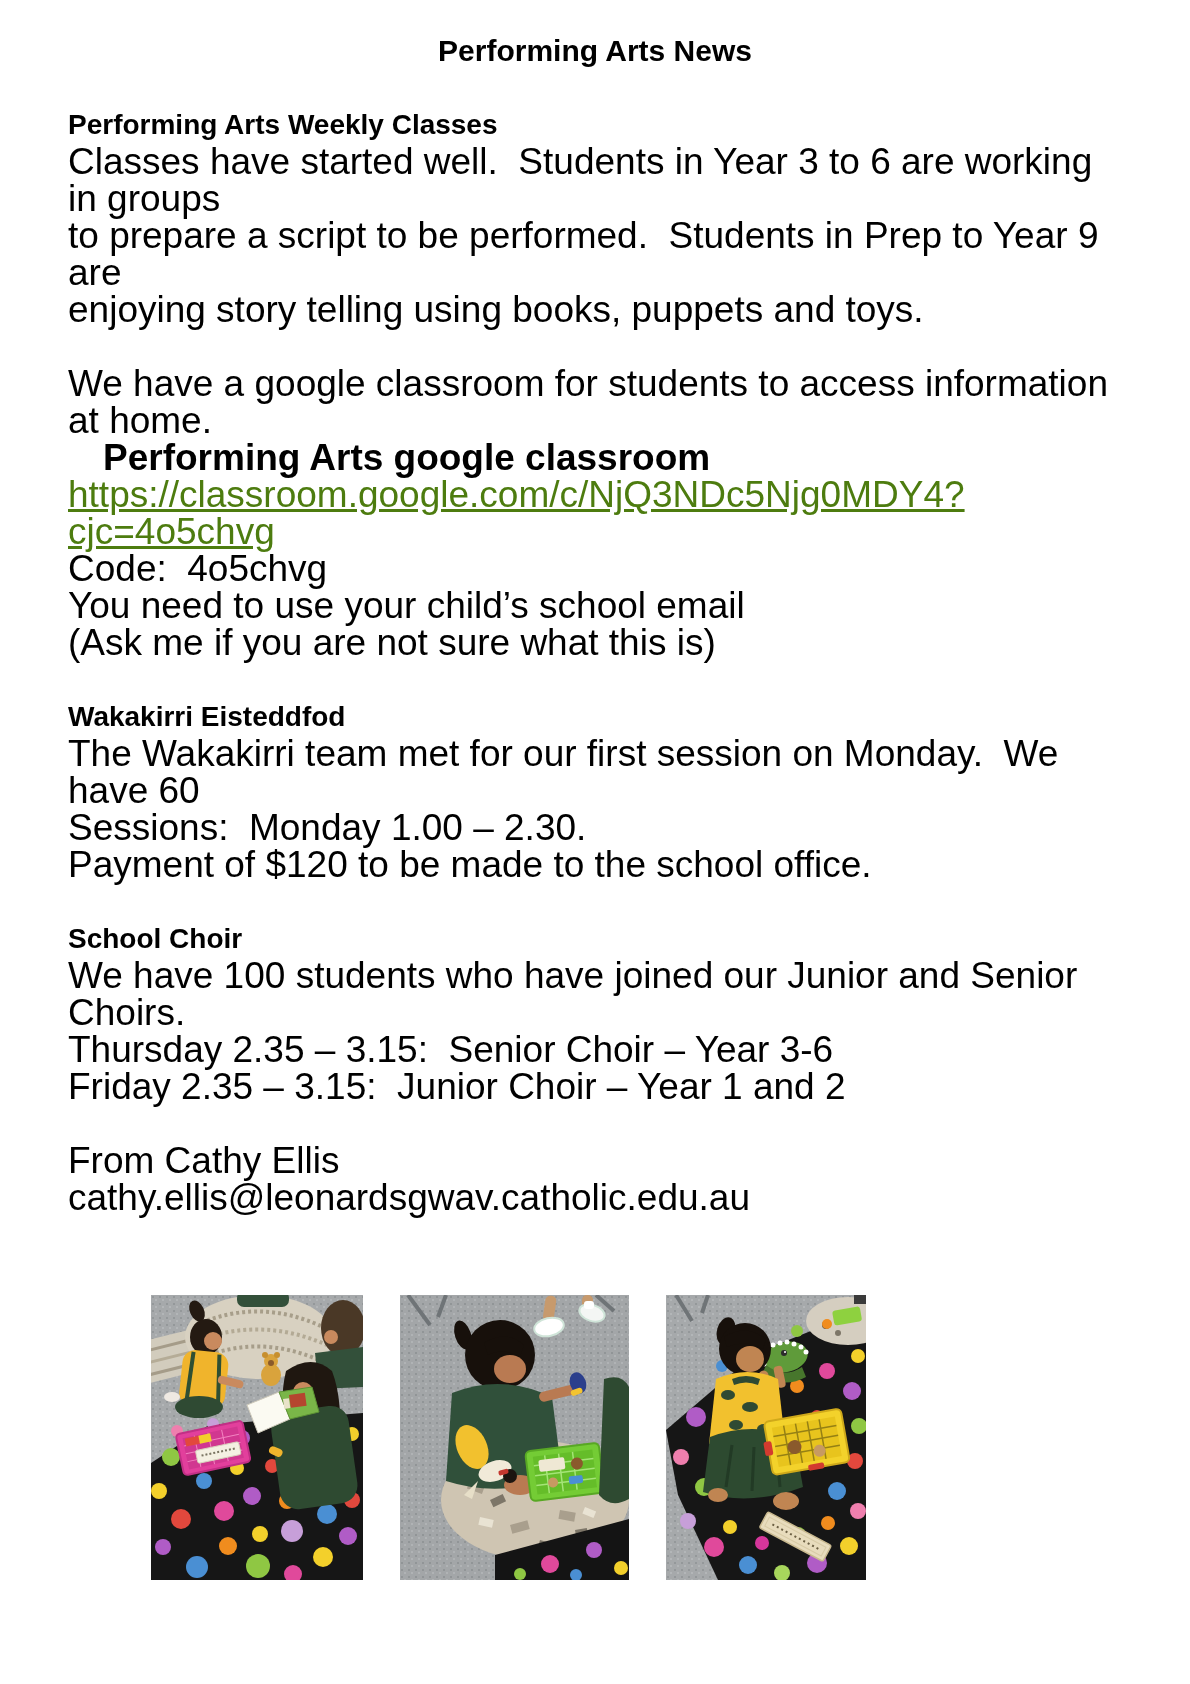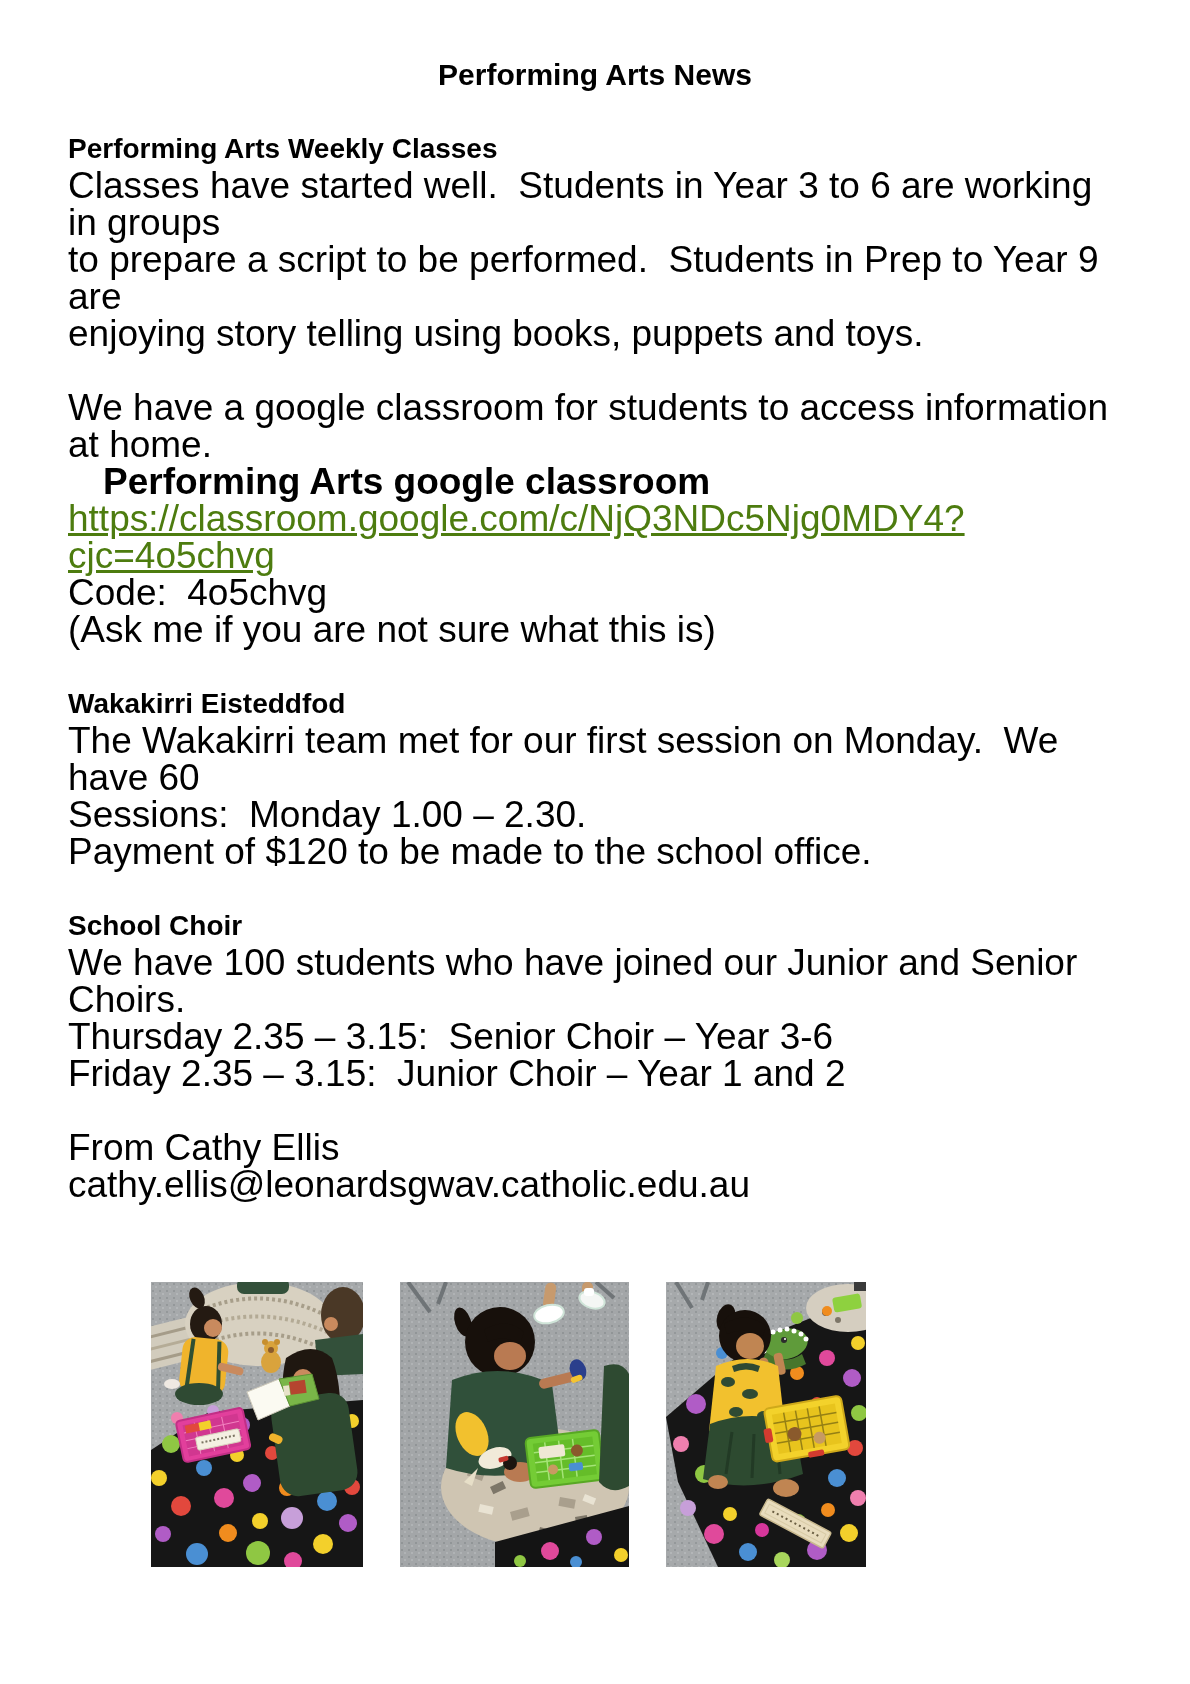--- a/index.html
+++ b/index.html
@@ -6,21 +6,21 @@
   body {
     width: 1190px; height: 1684px;
     background: #ffffff;
     color: #000000;
     font-family: "Liberation Sans", "DejaVu Sans", sans-serif;
     overflow: hidden;
   }
   .page {
     box-sizing: border-box;
     width: 1190px; height: 1256px;
-    padding: 56px 68px 0 68px;
+    padding: 32px 68px 0 68px;
     background: #ffffff;
   }
   .doc-title {
     font-size: 30px; font-weight: bold; text-align: center;
     line-height: 37px; white-space: pre-wrap;
   }
   .h2 {
     font-size: 28px; font-weight: bold; text-align: left;
     line-height: 37px; white-space: pre-wrap;
   }
@@ -47,20 +47,21 @@
   <div class="h2">Performing Arts Weekly Classes</div>
   <div class="line">Classes have started well.  Students in Year 3 to 6 are working in groups</div>
   <div class="line">to prepare a script to be performed.  Students in Prep to Year 9 are</div>
   <div class="line">enjoying story telling using books, puppets and toys.</div>
   <div class="blank"></div>
 
   <div class="line">We have a google classroom for students to access information at home.</div>
   <div class="line bold">Performing Arts google classroom</div>
   <div class="line"><a class="link" href="#">https://classroom.google.com/c/NjQ3NDc5Njg0MDY4?cjc=4o5chvg</a></div>
   <div class="line">Code:  4o5chvg</div>
+  <div class="line">You need to use your child’s school email</div>
   <div class="line">(Ask me if you are not sure what this is)</div>
   <div class="blank"></div>
 
   <div class="h2">Wakakirri Eisteddfod</div>
   <div class="line">The Wakakirri team met for our first session on Monday.  We have 60</div>
   <div class="line">Sessions:  Monday 1.00 – 2.30.</div>
   <div class="line">Payment of $120 to be made to the school office.</div>
   <div class="blank"></div>
 
   <div class="h2">School Choir</div>

